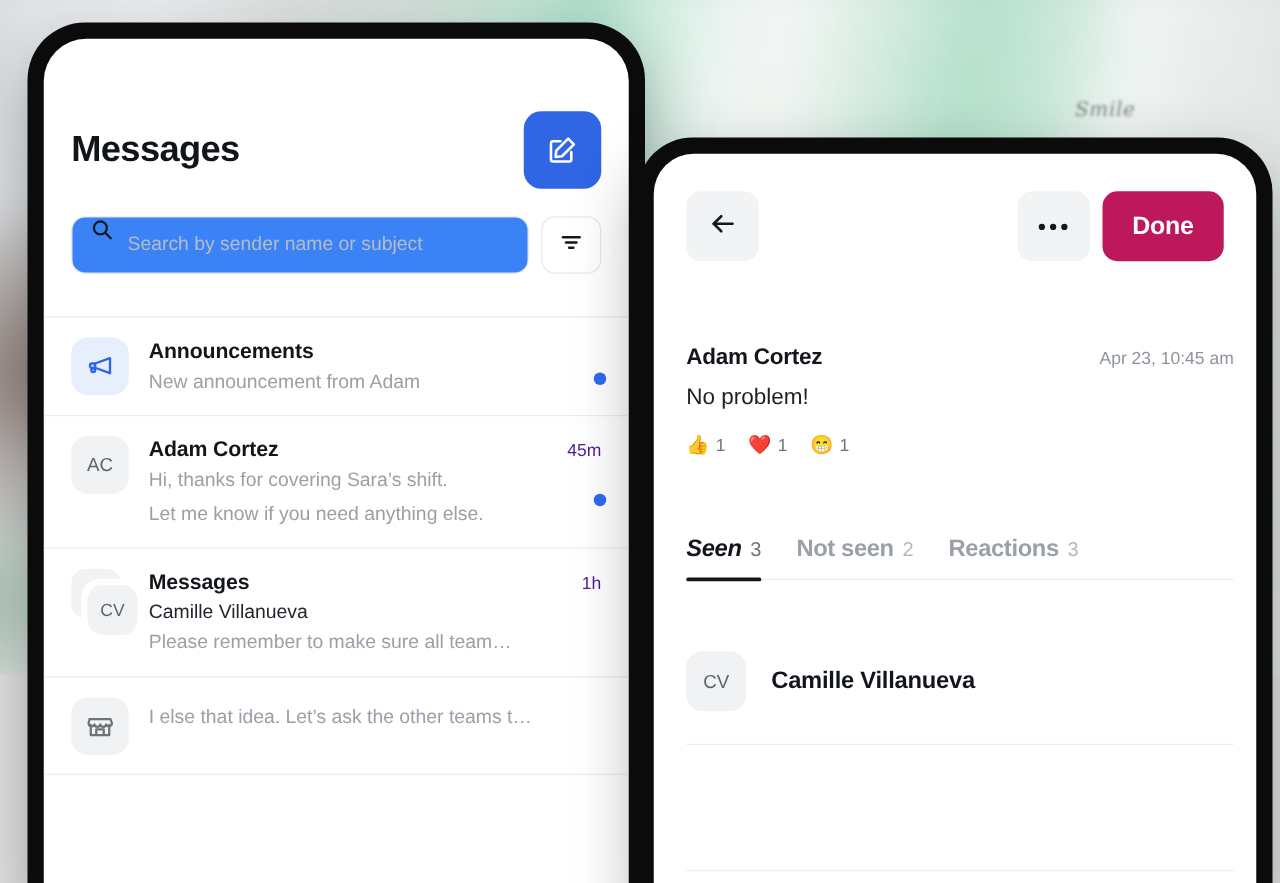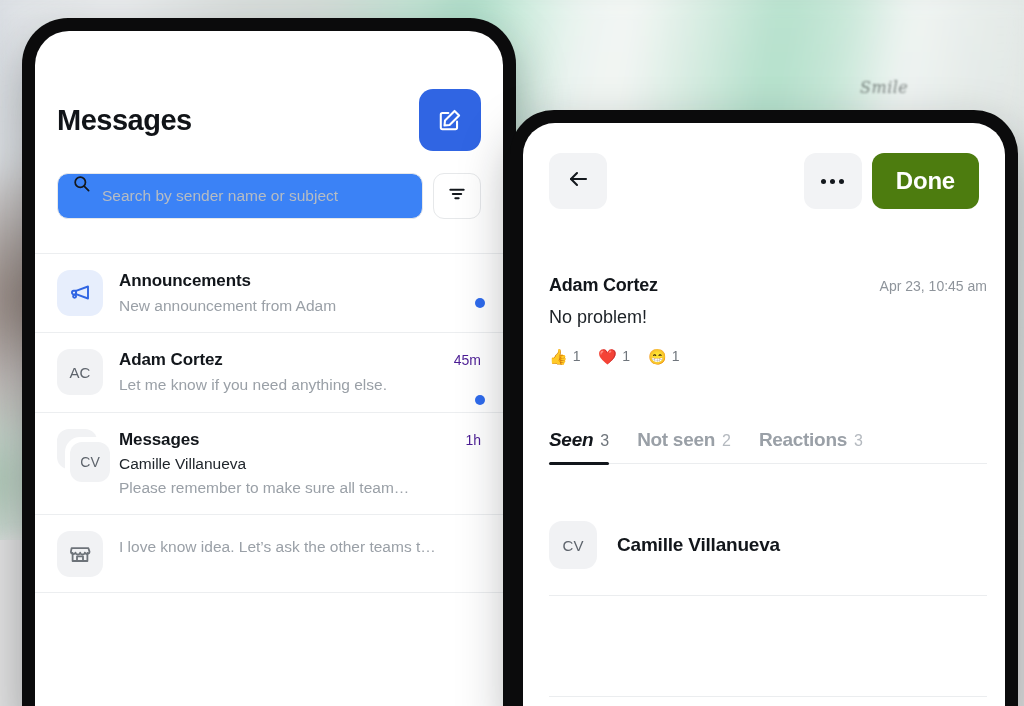--- a/index.html
+++ b/index.html
@@ -185,22 +185,22 @@
     position: absolute; left: 0; top: 30px; width: 482px;
     padding: 0 26px; display: flex; align-items: center; justify-content: space-between;
   }
   .icon-btn {
     width: 58px; height: 56px; border-radius: 12px; background: #f2f3f5;
     display: flex; align-items: center; justify-content: center; cursor: pointer;
   }
   .topbar-right { display: flex; align-items: center; gap: 10px; }
   .done-btn {
     height: 56px; padding: 0 24px; border-radius: 12px;
-    background: #4d7c0f; color: #fff;
-    font-size: 24px; font-weight: bold;
+    background: #be185d; color: #fff;
+    font-size: 20px; font-weight: bold;
     display: flex; align-items: center; justify-content: center; cursor: pointer;
     letter-spacing: -.2px;
   }
   .dots { display: flex; gap: 4px; }
   .dots span { width: 5px; height: 5px; border-radius: 50%; background: #14181d; display: block; }
 
   .detail-msg { position: absolute; left: 26px; top: 152px; width: 438px; }
   .detail-msg-head { display: flex; align-items: baseline; justify-content: space-between; }
   .detail-sender { font-size: 18px; font-weight: bold; color: #12161b; letter-spacing: -.2px; }
   .detail-date { font-size: 14px; color: #8e949b; }
@@ -305,20 +305,21 @@
           <div class="unread-dot" style="top:44px"></div>
         </div>
 
         <div class="msg-row">
           <div class="avatar">AC</div>
           <div class="msg-body">
             <div class="msg-top">
               <div class="msg-name">Adam Cortez</div>
               <div class="msg-time">45m</div>
             </div>
+            <div class="msg-preview">Hi, thanks for covering Sara’s shift.</div>
             <div class="msg-preview">Let me know if you need anything else.</div>
           </div>
           <div class="unread-dot" style="top:62px"></div>
         </div>
 
         <div class="msg-row">
           <div class="avatar-stack">
             <div class="avatar av-back">C</div>
             <div class="avatar av-front">CV</div>
           </div>
@@ -336,21 +337,21 @@
           <div class="avatar">
             <span>
               <svg width="24" height="24" viewBox="0 0 24 24" fill="none" stroke="#6d7379" stroke-width="1.8" stroke-linejoin="round" stroke-linecap="round">
                 <path d="M3.6 6.2h16.8l1.1 3.4a2.4 2.4 0 0 1-4.6 1 2.4 2.4 0 0 1-4.7 0 2.4 2.4 0 0 1-4.7 0 2.4 2.4 0 0 1-4.6-1z"></path>
                 <path d="M4.6 10.9V19h14.8v-8.1"></path>
                 <path d="M9 19v-4.6h6V19"></path>
               </svg>
             </span>
           </div>
           <div class="msg-body">
-            <div class="msg-preview clip">I love know idea. Let’s ask the other teams t…</div>
+            <div class="msg-preview clip">I else that idea. Let’s ask the other teams t…</div>
           </div>
         </div>
 
         <div class="msg-row" style="height:12px;padding:0"></div>
 
       </div>
     </div>
   </div>
 </div>
 

